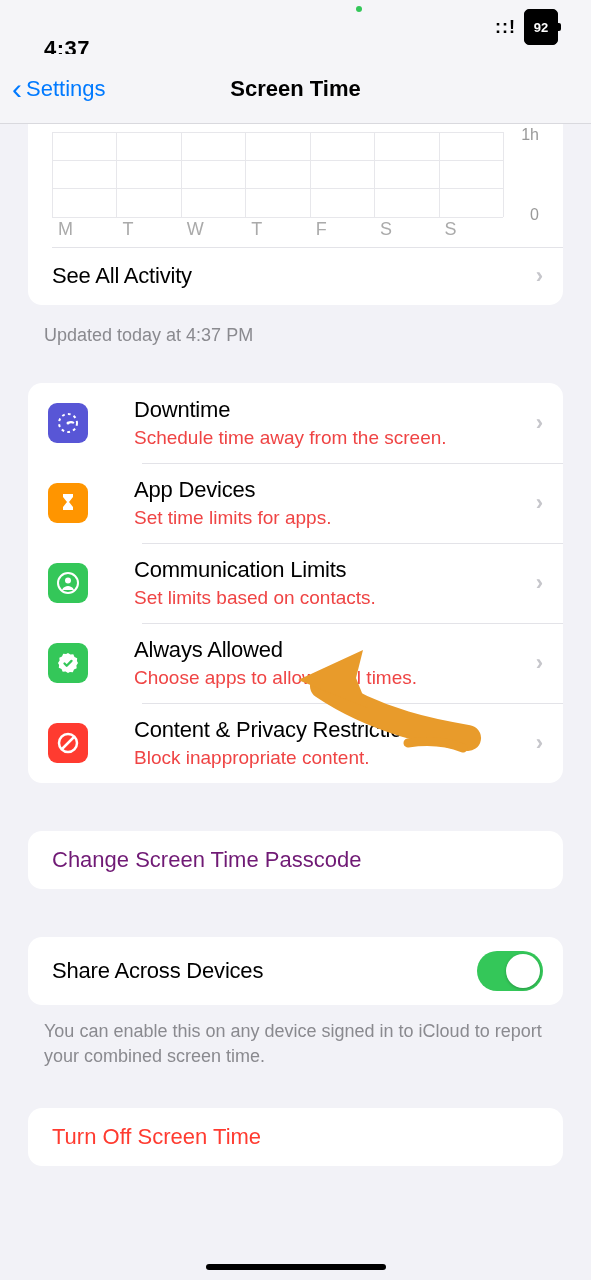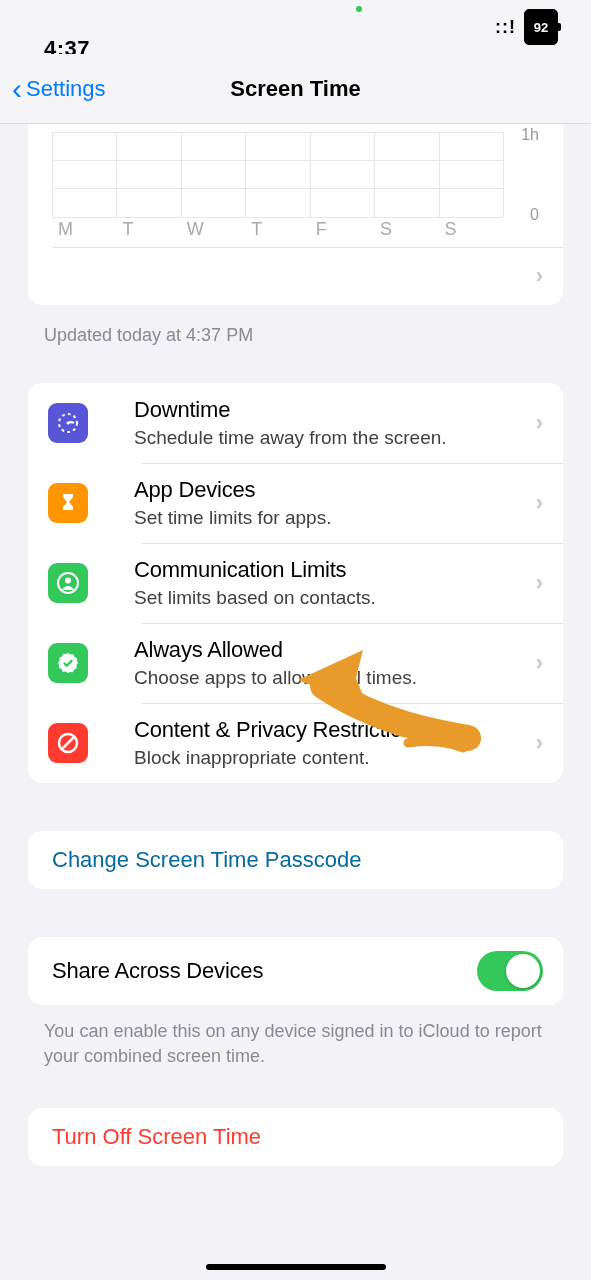--- a/index.html
+++ b/index.html
@@ -106,42 +106,42 @@
   .row.divider-top::before {
     content: ""; position: absolute; top: 0; left: 24px; right: 0;
     height: 1px; background: #e3e3e8;
   }
   .row.with-icon + .row::before { left: 114px; }
   .row .chevron {
     color: #c6c6cb; font-size: 22px; font-weight: 600; margin-left: auto;
   }
   .row-text { flex: 1; }
   .row-title { font-size: 22px; color: #000; letter-spacing: -0.2px; }
-  .row-sub { font-size: 19px; color: #404040; margin-top: 4px; }
+  .row-sub { font-size: 19px; color: #ef4444; margin-top: 4px; }
   .row.with-icon { padding-left: 20px; gap: 28px; }
   .row-icon {
     width: 40px; height: 40px; border-radius: 9px; margin-right: 18px;
     display: flex; align-items: center; justify-content: center;
     flex-shrink: 0;
   }
   .row-icon svg { width: 24px; height: 24px; fill: #fff; }
 
   .bg-purple { background: #5856d6; }
   .bg-orange { background: #ff9500; }
   .bg-green  { background: #34c759; }
   .bg-red    { background: #ff3b30; }
 
   .footer-text {
     font-size: 18px; color: #8a8a8f;
     margin: 14px 44px 0 44px;
     line-height: 1.35;
   }
   .section-gap { height: 36px; }
 
-  .link-row { color: #0369a1; font-size: 22px; }
+  .link-row { color: #701a75; font-size: 22px; }
   .danger-row { color: #ff3b30; font-size: 22px; }
 
   
   .toggle {
     width: 66px; height: 40px; background: #34c759; border-radius: 20px;
     position: relative; margin-left: auto;
   }
   .toggle .knob {
     position: absolute; top: 3px; right: 3px; width: 34px; height: 34px;
     background: #fff; border-radius: 50%;
@@ -211,20 +211,23 @@
         <span>M</span>
         <span>T</span>
         <span>W</span>
         <span>T</span>
         <span>F</span>
         <span>S</span>
         <span>S</span>
       </div>
     </div>
     <div class="row divider-top">
+      <div class="row-text">
+          <div class="row-title">See All Activity</div>
+        </div>
       <div class="chevron">›</div>
     </div>
   </div>
   <div class="footer-text" style="margin-top:18px">Updated today at 4:37 PM</div>
 
   <div class="section-gap"></div>
 
   <div class="card">
     <div class="row with-icon">
       <div class="row-icon bg-purple">

